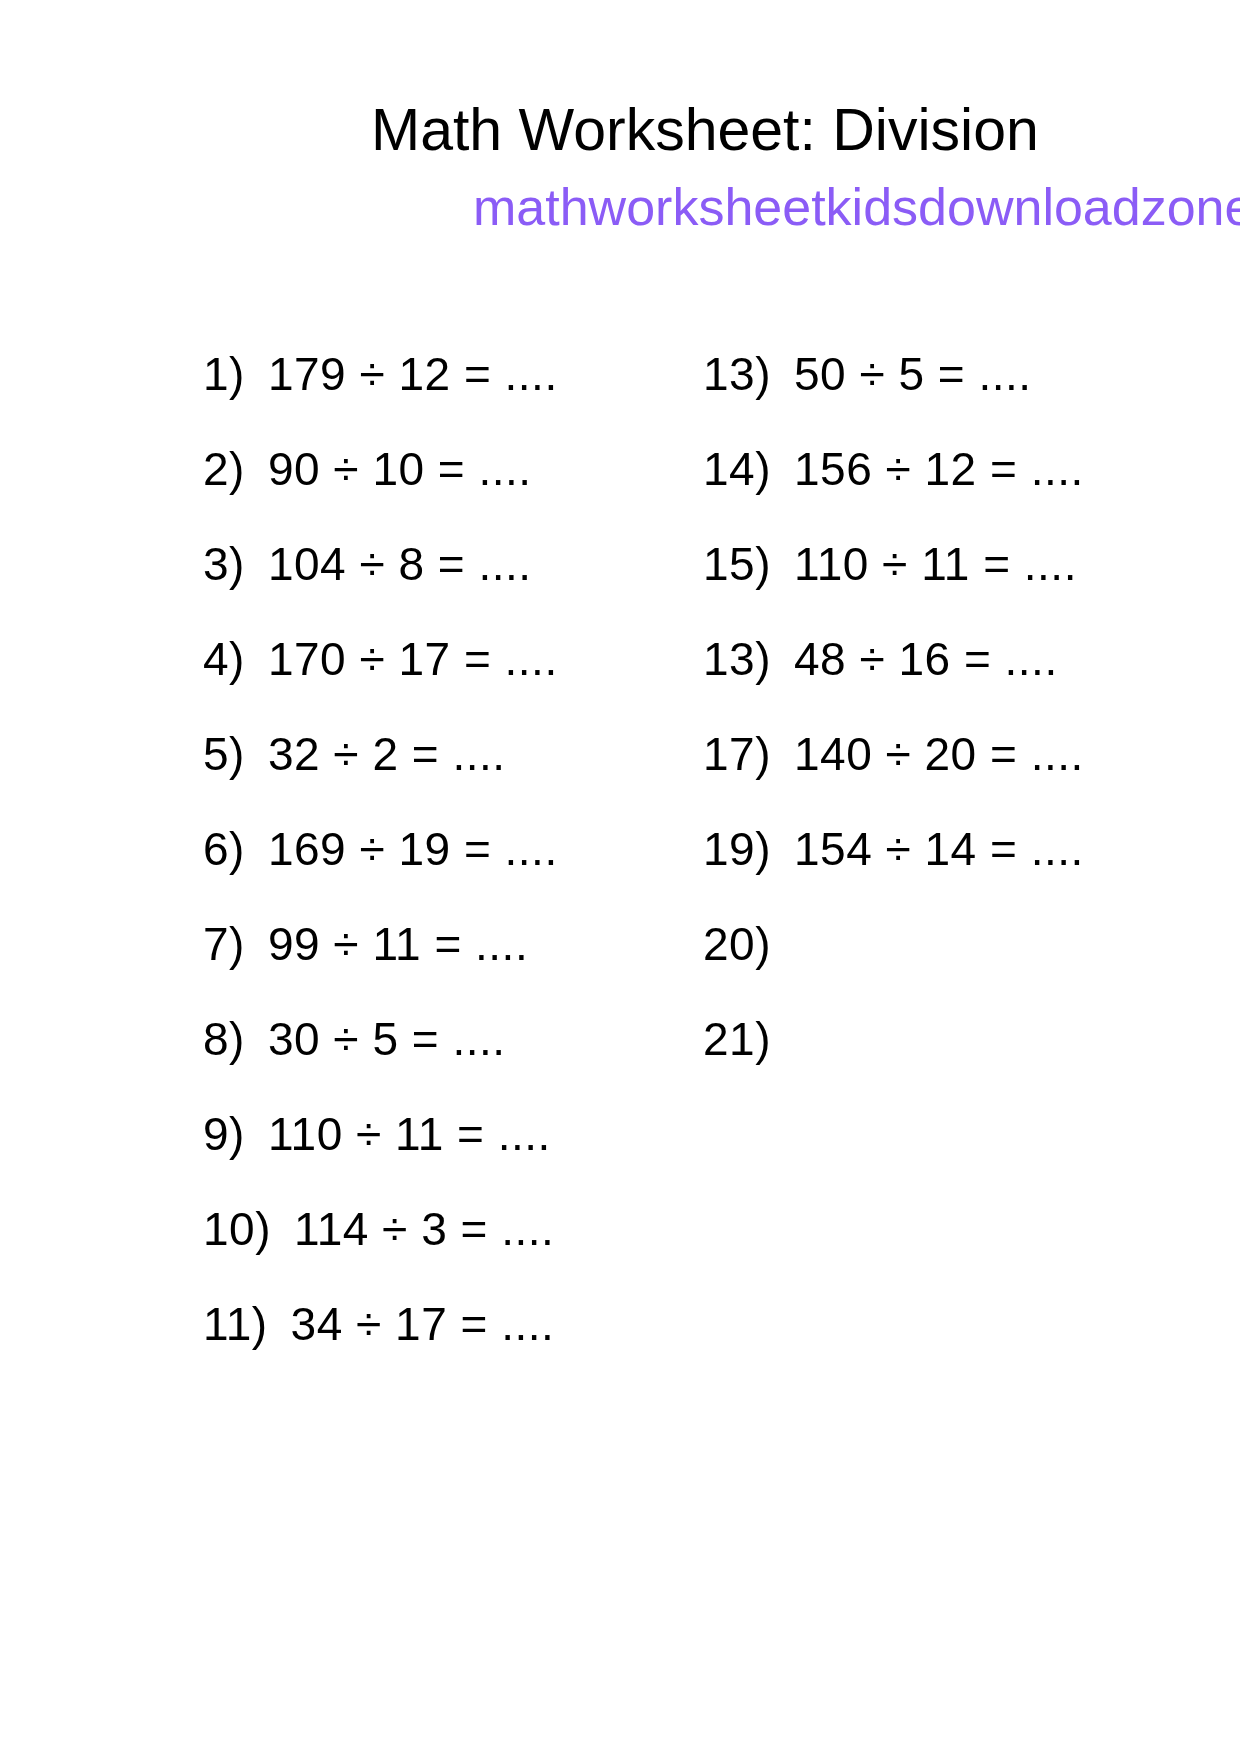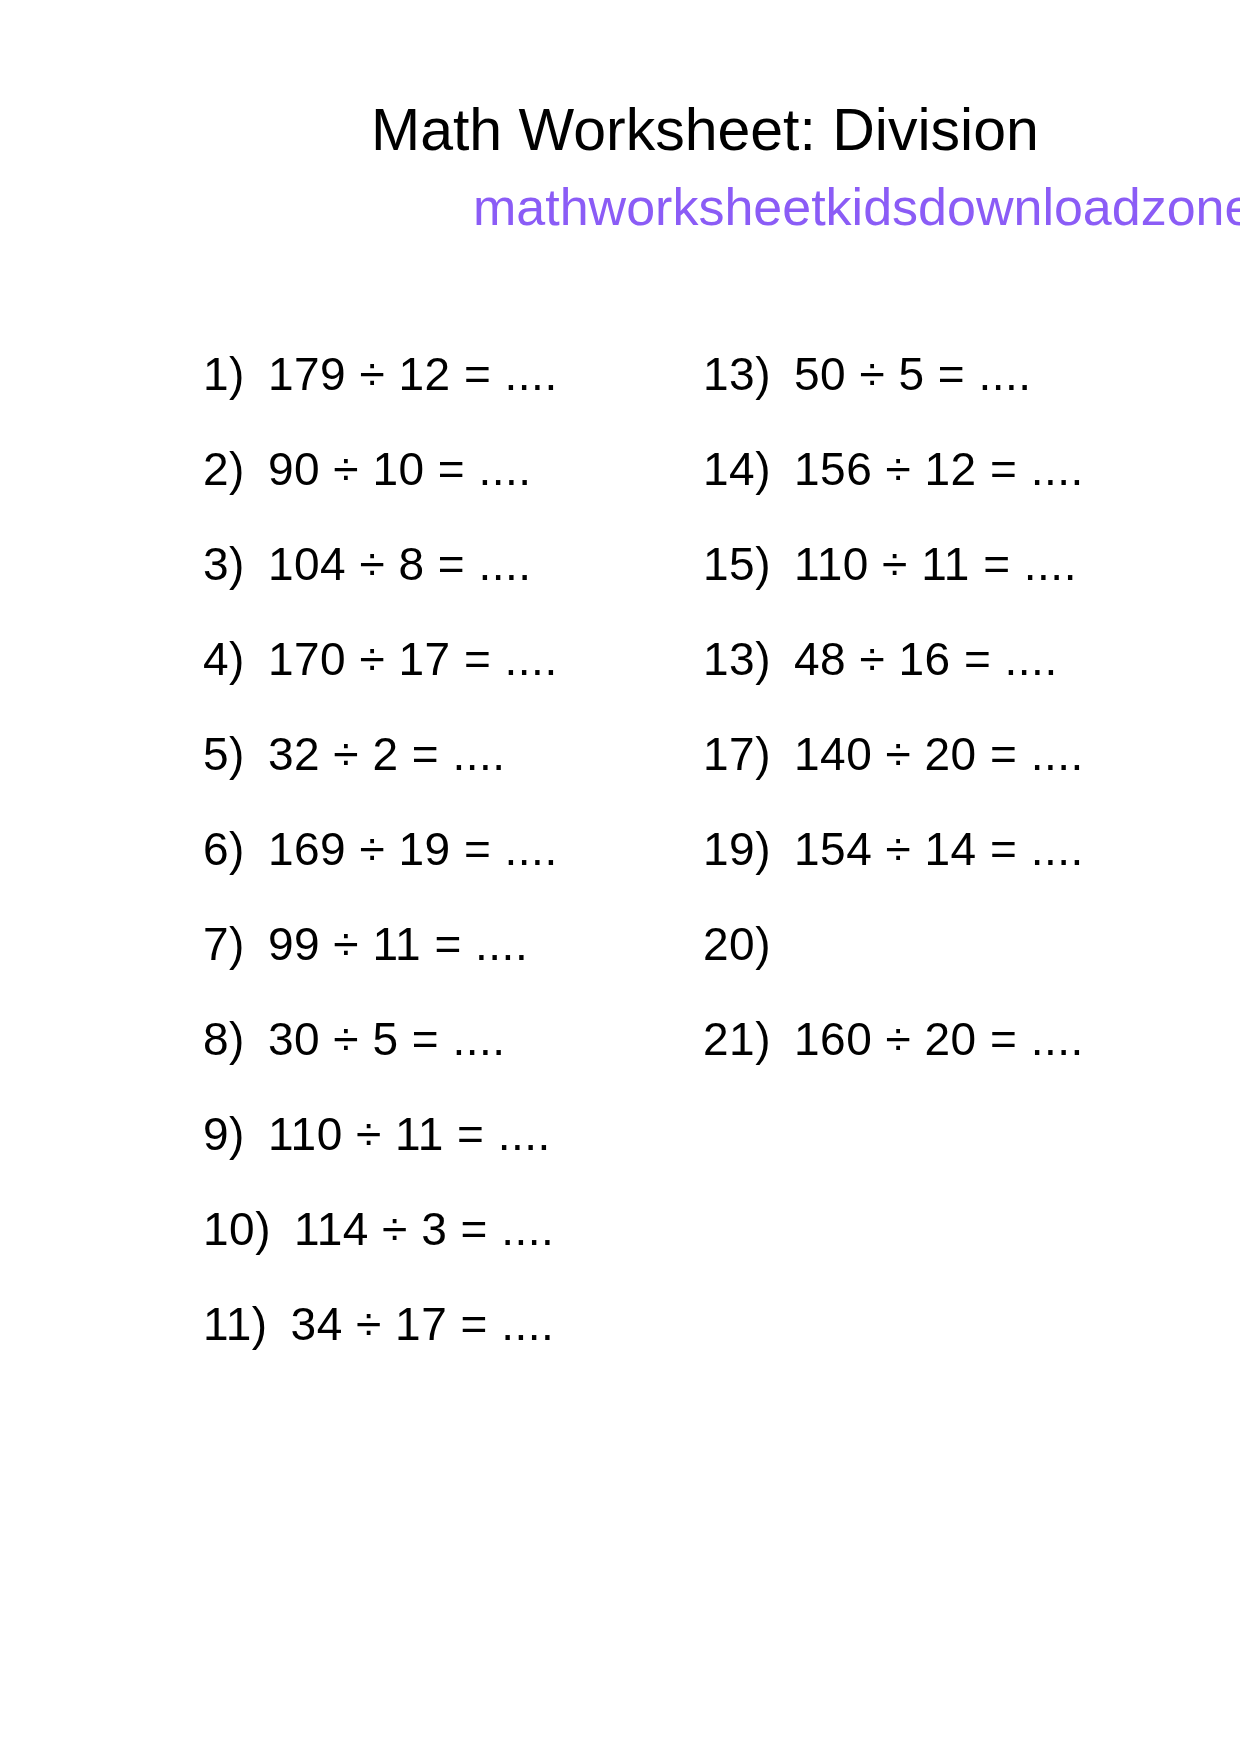--- a/index.html
+++ b/index.html
@@ -136,17 +136,16 @@
     </div>
     <div class="problem-row">
       <span class="num">19)</span>
       <span class="expr">154 ÷ 14 = ....</span>
     </div>
     <div class="problem-row">
       <span class="num">20)</span>
     </div>
     <div class="problem-row">
       <span class="num">21)</span>
-      <span class="expr">160 ÷ 20 = ....</span>
     </div>
   </div>
 
 </div>
 
 </body></html>

